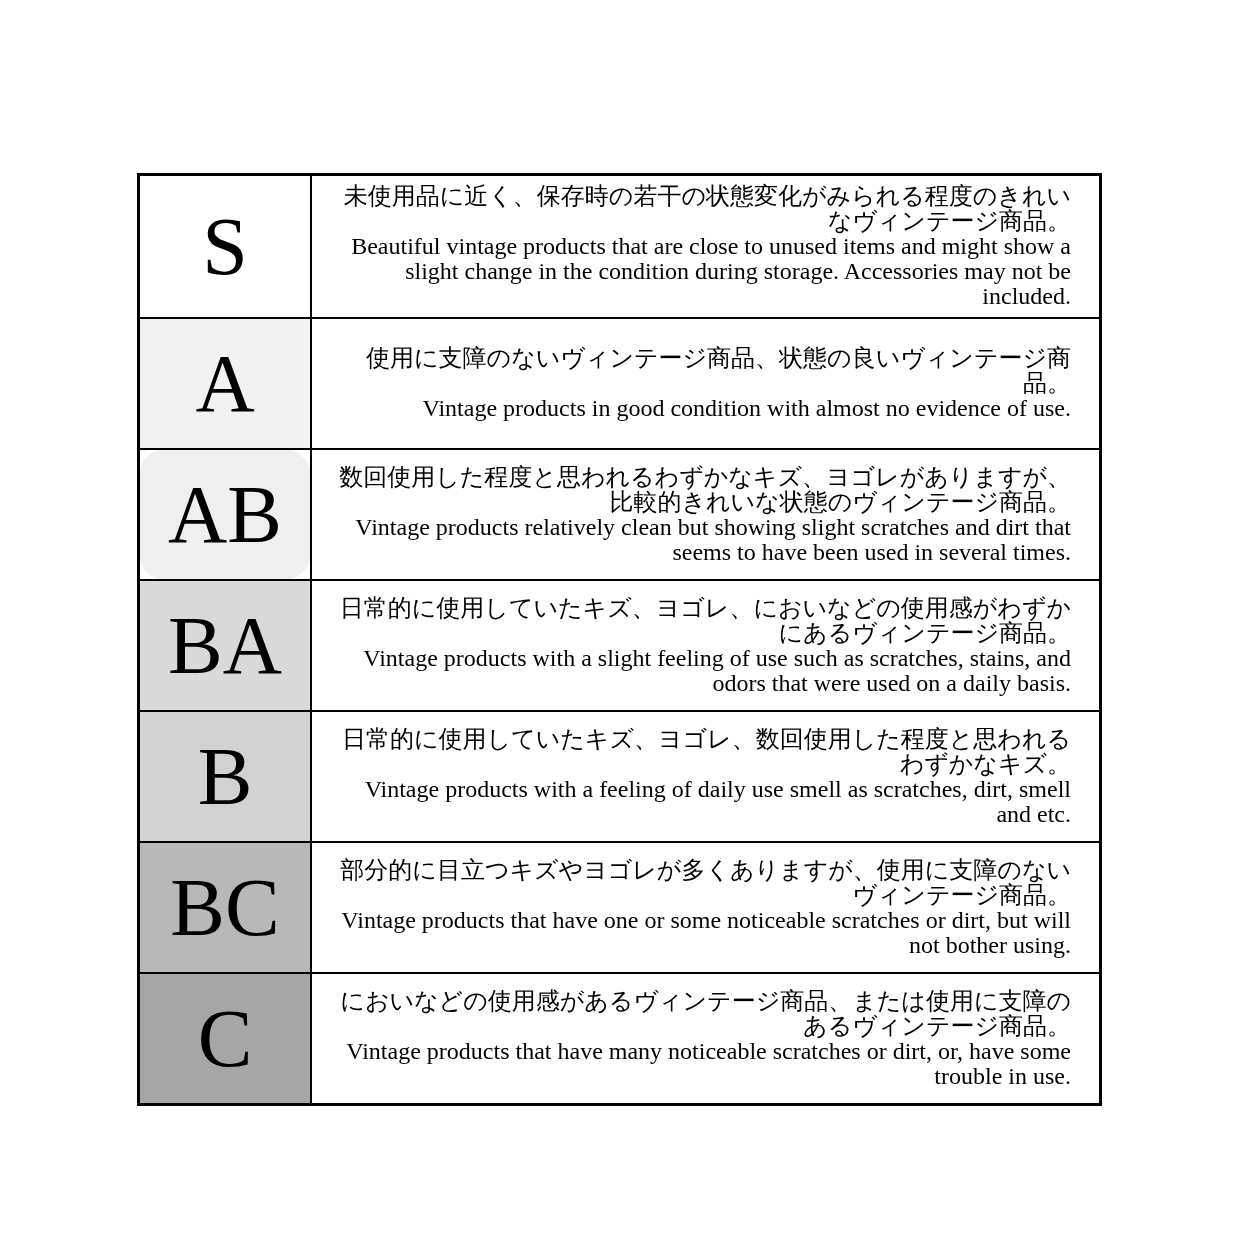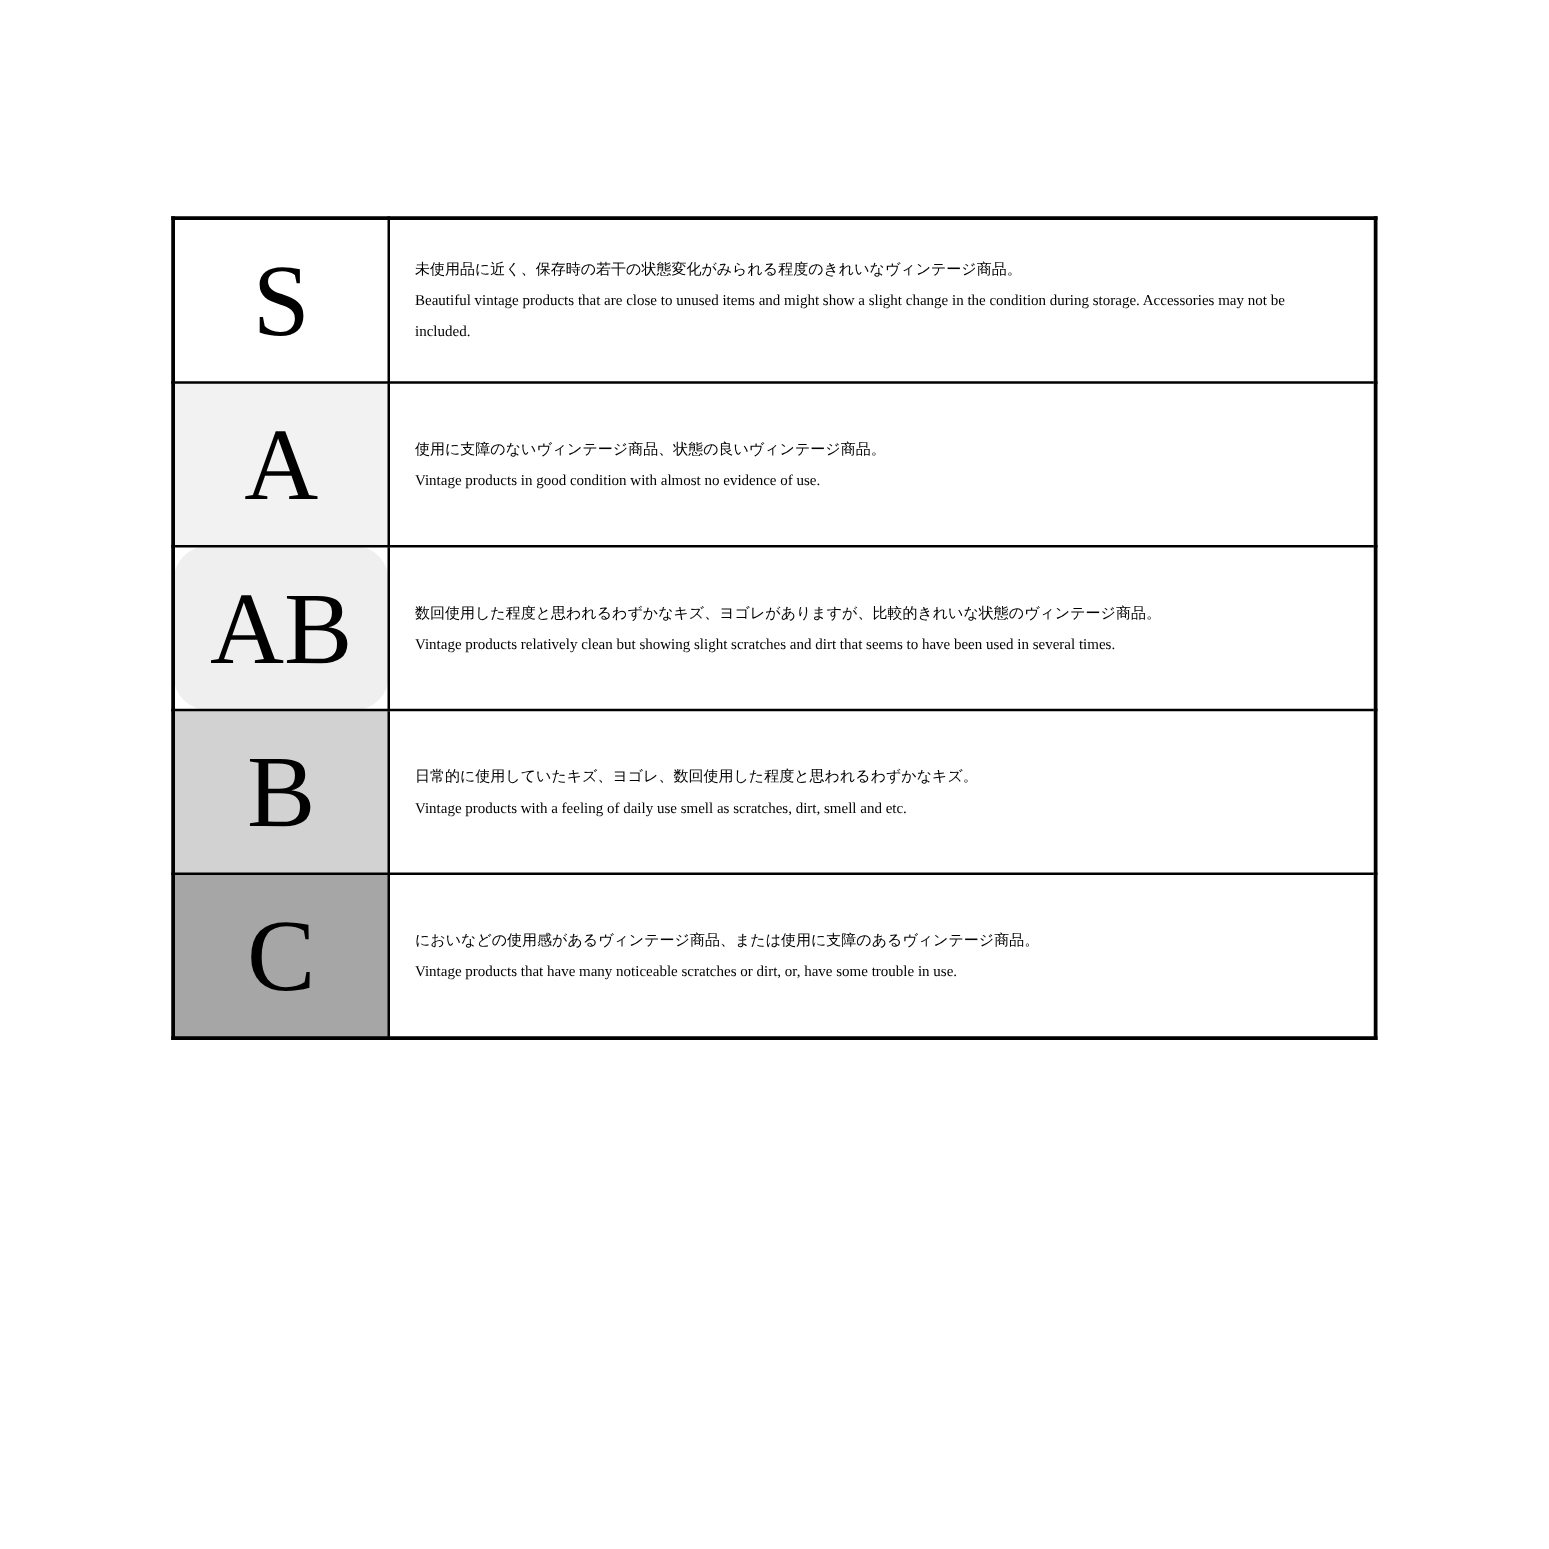--- a/index.html
+++ b/index.html
@@ -35,22 +35,23 @@
     line-height: 1;
     font-family: "Liberation Serif", serif;
   }
   .desc-cell {
     padding: 8px 28px 8px 20px;
     font-size: 20px;
     line-height: 25px;
   }
   .jp-text, .en-text {
     font-family: "Liberation Serif", serif;
-    font-size: 12px;
+    font-size: 24px;
     line-height: 25px;
+    text-align: right;
   }
 </style>
 </head>
 <body>
 
 <table class="grade-table">
   <tbody>
       <tr>
     <td class="grade-cell" style="background-color: rgb(255, 255, 255);">S</td>
     <td class="desc-cell">
@@ -66,24 +67,38 @@
     </td>
   </tr>
       <tr>
     <td class="grade-cell" style="background-color: rgb(239, 239, 239); border-radius: 27px;">AB</td>
     <td class="desc-cell">
       <div class="jp-text">数回使用した程度と思われるわずかなキズ、ヨゴレがありますが、比較的きれいな状態のヴィンテージ商品。</div>
       <div class="en-text">Vintage products relatively clean but showing slight scratches and dirt that seems to have been used in several times.</div>
     </td>
   </tr>
       <tr>
+    <td class="grade-cell" style="background-color: rgb(217, 217, 217);">BA</td>
+    <td class="desc-cell">
+      <div class="jp-text">日常的に使用していたキズ、ヨゴレ、においなどの使用感がわずかにあるヴィンテージ商品。</div>
+      <div class="en-text">Vintage products with a slight feeling of use such as scratches, stains, and odors that were used on a daily basis.</div>
+    </td>
+  </tr>
+      <tr>
     <td class="grade-cell" style="background-color: rgb(210, 210, 210);">B</td>
     <td class="desc-cell">
       <div class="jp-text">日常的に使用していたキズ、ヨゴレ、数回使用した程度と思われるわずかなキズ。</div>
       <div class="en-text">Vintage products with a feeling of daily use smell as scratches, dirt, smell and etc.</div>
+    </td>
+  </tr>
+      <tr>
+    <td class="grade-cell" style="background-color: rgb(184, 184, 184);">BC</td>
+    <td class="desc-cell">
+      <div class="jp-text">部分的に目立つキズやヨゴレが多くありますが、使用に支障のないヴィンテージ商品。</div>
+      <div class="en-text">Vintage products that have one or some noticeable scratches or dirt, but will not bother using.</div>
     </td>
   </tr>
       <tr>
     <td class="grade-cell" style="background-color: rgb(166, 166, 166);">C</td>
     <td class="desc-cell">
       <div class="jp-text">においなどの使用感があるヴィンテージ商品、または使用に支障のあるヴィンテージ商品。</div>
       <div class="en-text">Vintage products that have many noticeable scratches or dirt, or, have some trouble in use.</div>
     </td>
   </tr>
     </tbody>

